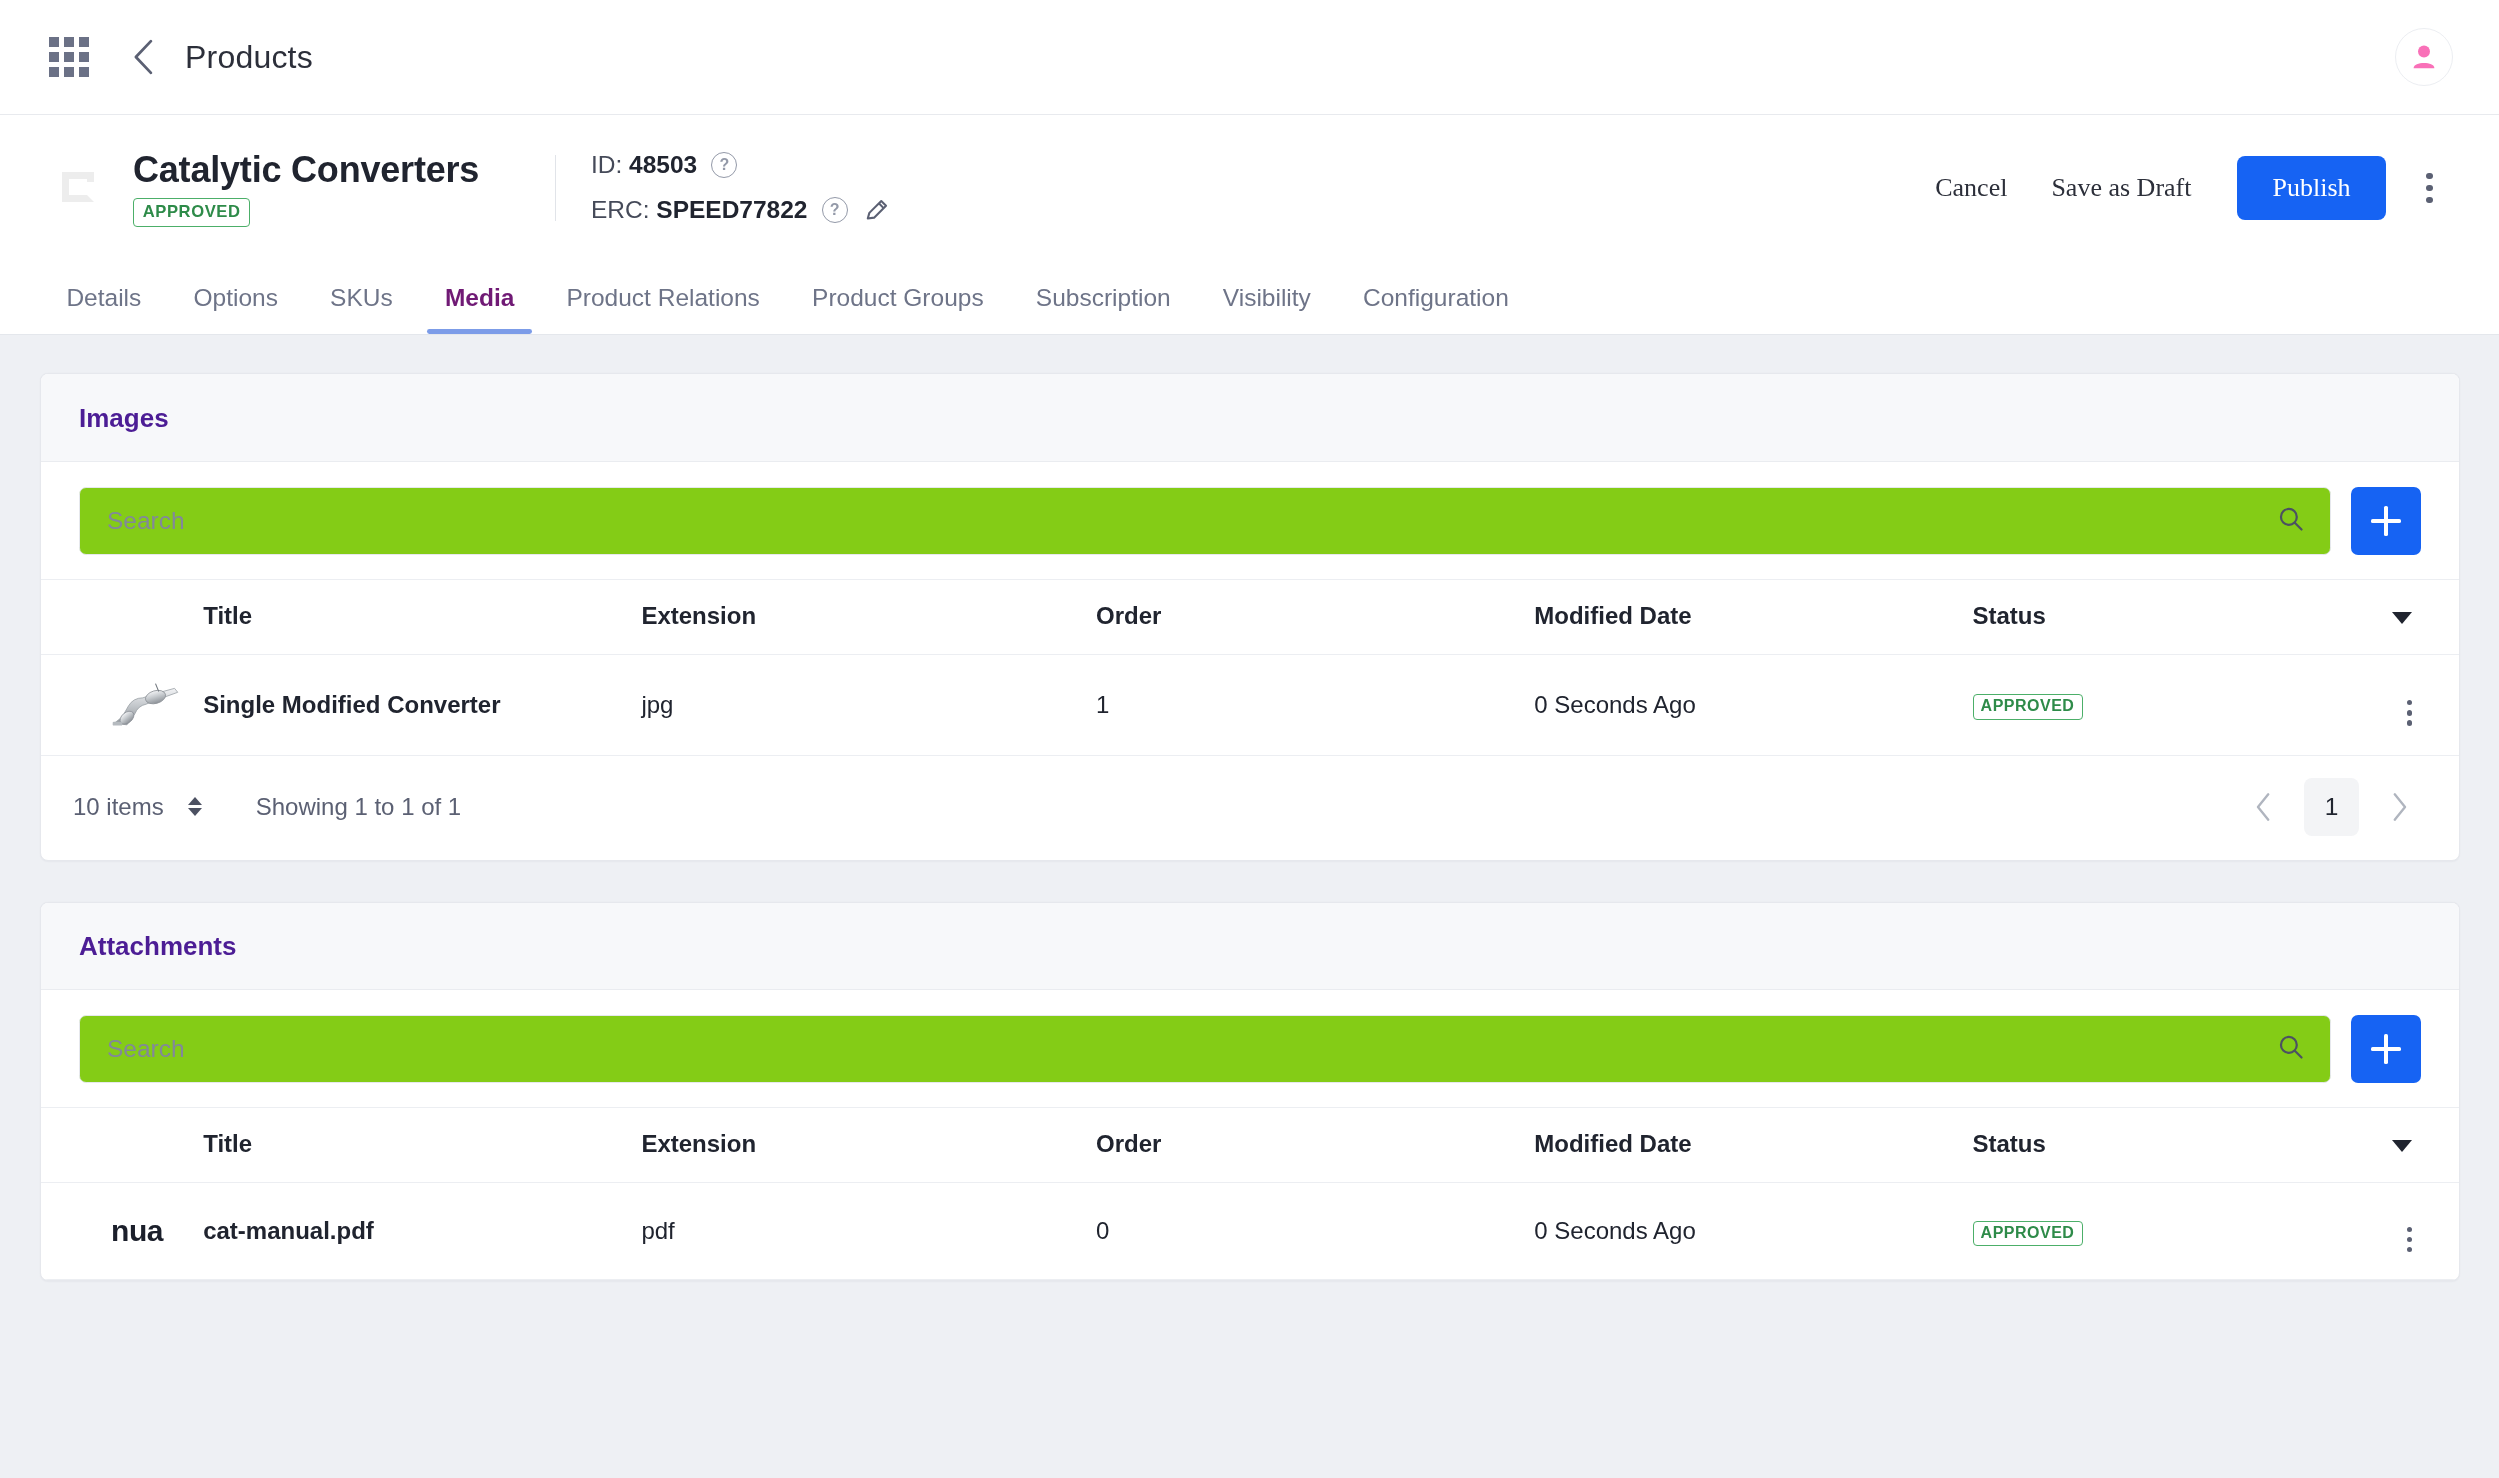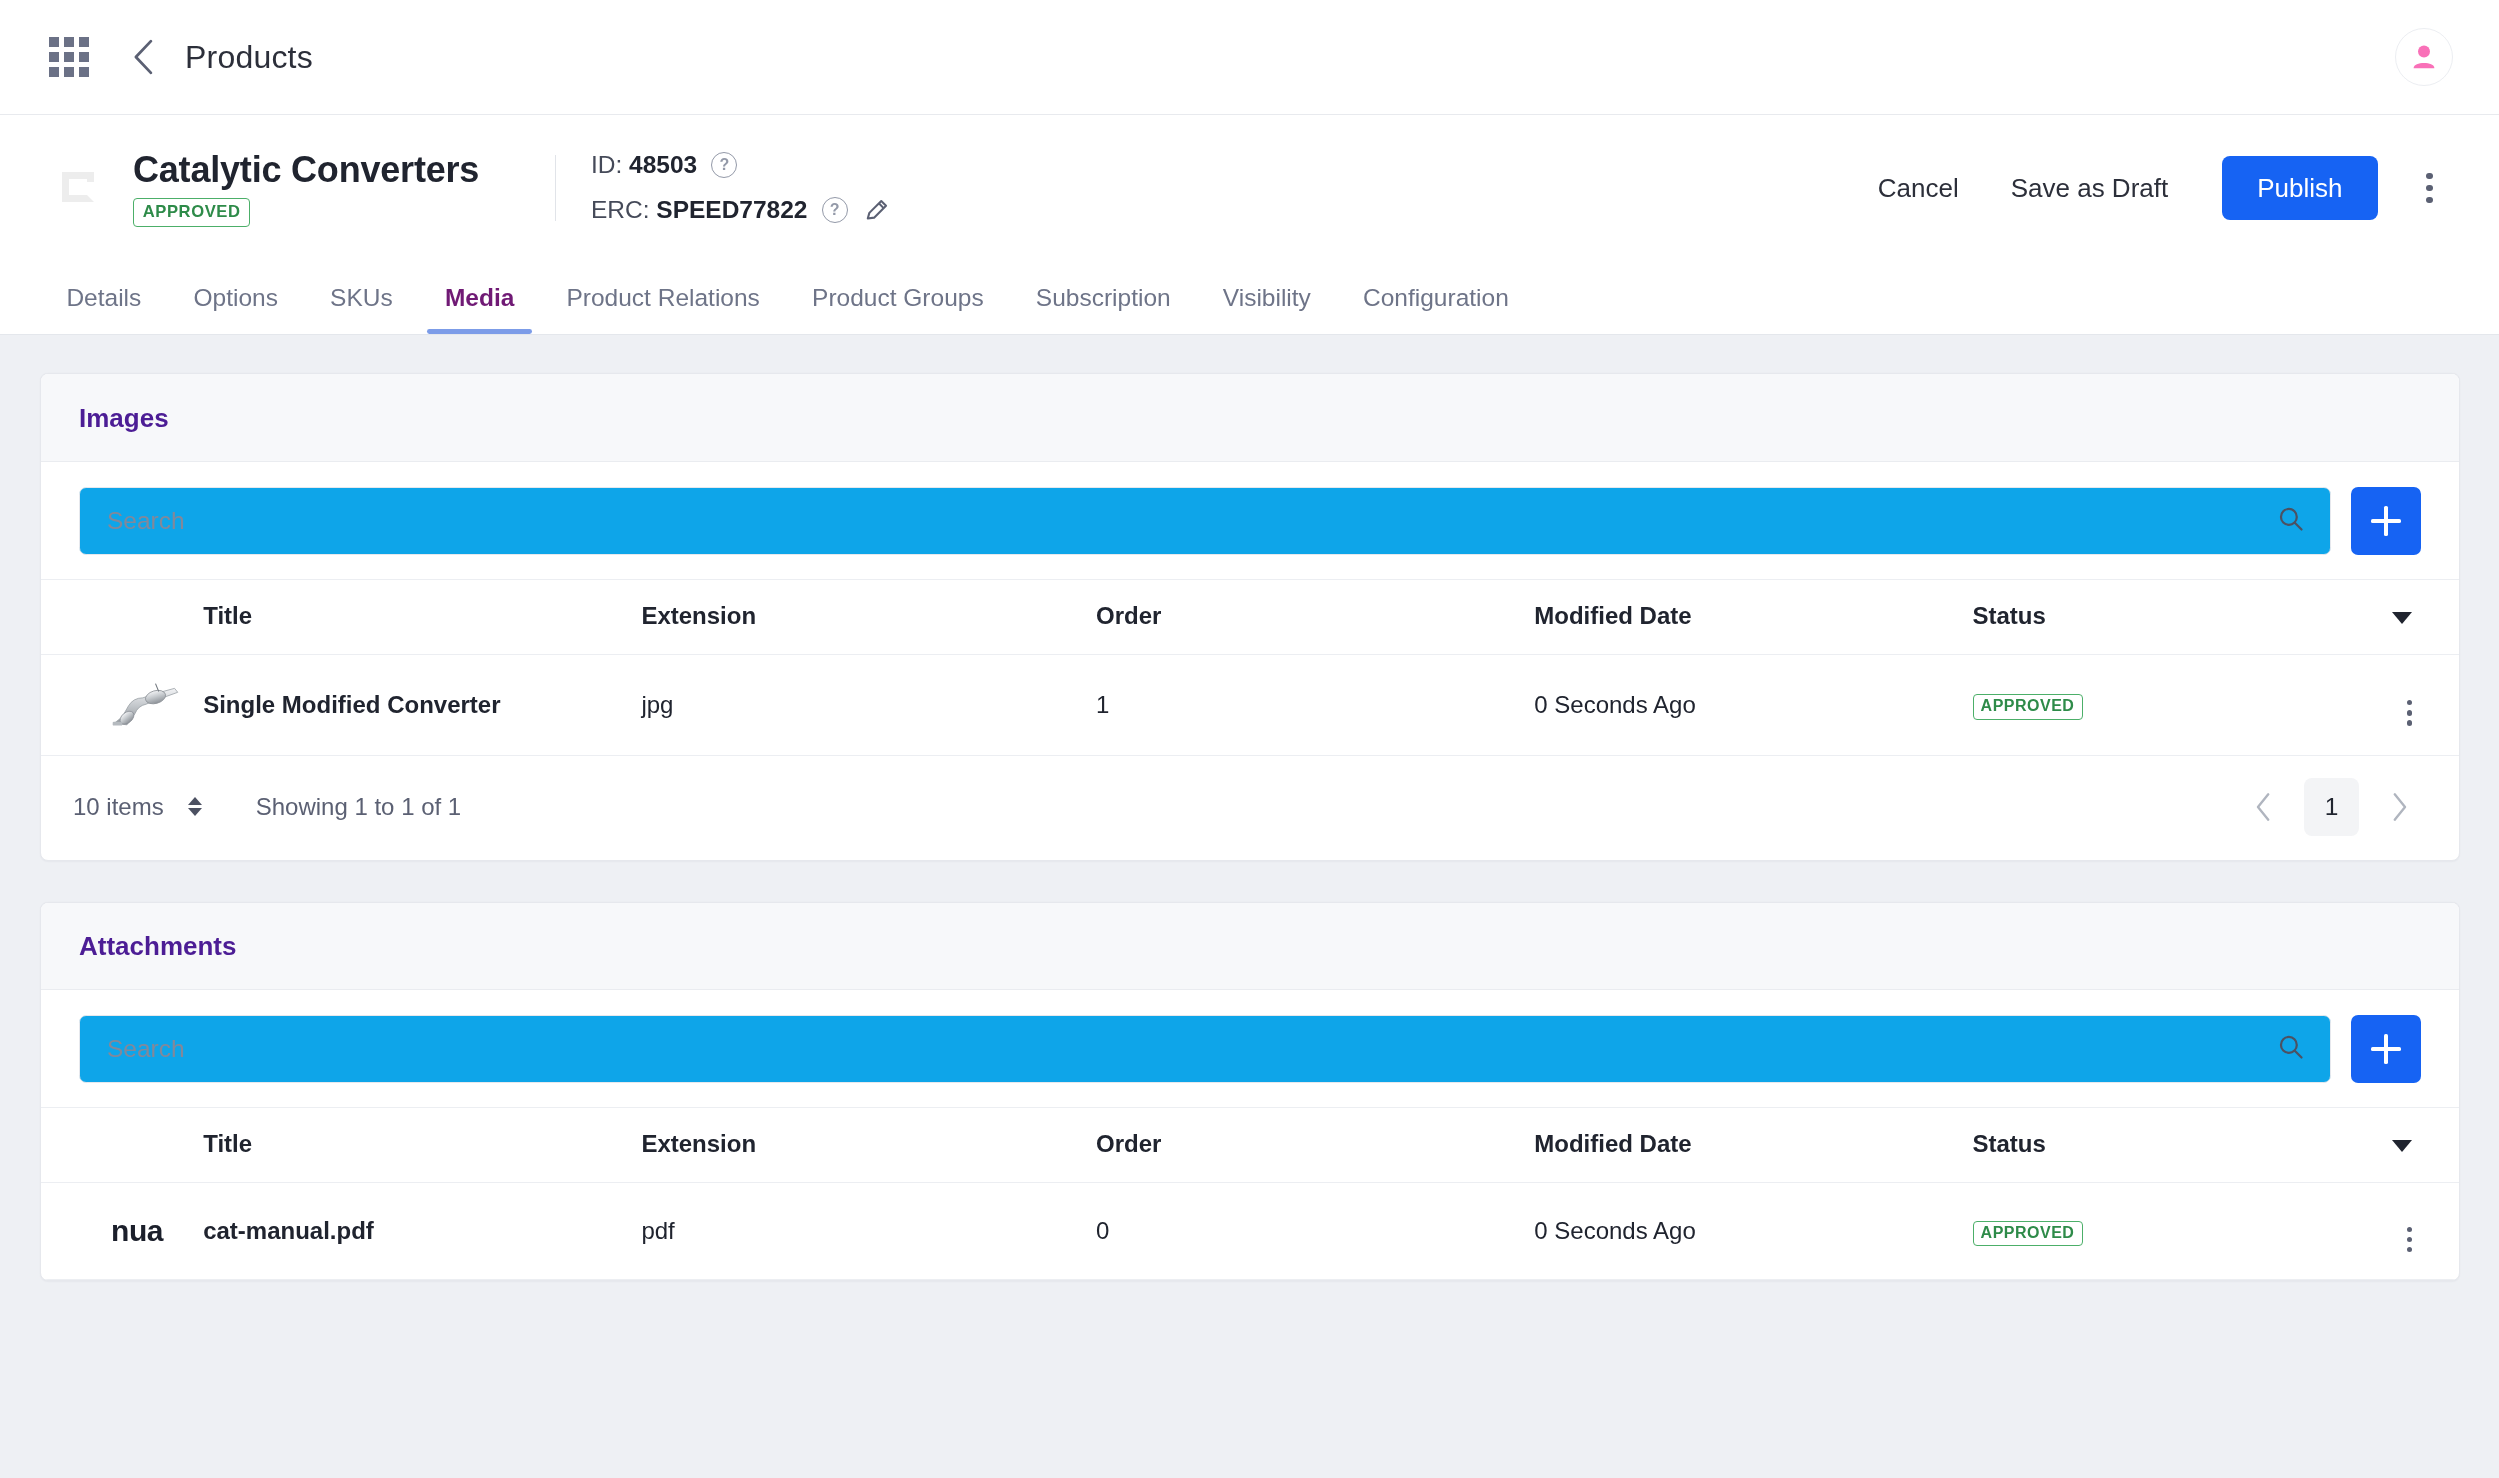--- a/index.html
+++ b/index.html
@@ -68,21 +68,21 @@
   .metarow .lbl { font-size: 24.5px; color: #454a59; font-weight: 400; }
   .metarow .lbl b { font-weight: 700; color: #20242f; }
   .qmark {
     width: 26px; height: 26px; border-radius: 50%;
     border: 1.7px solid #9399a8; color: #9399a8;
     font-size: 16px; font-weight: 700;
     display: flex; align-items: center; justify-content: center; cursor: pointer;
   }
   .pencil { width: 30px; height: 30px; cursor: pointer; display:flex; align-items:center; justify-content:center;}
 
-  .actions { margin-left: auto; display: flex; align-items: center; gap: 8px; }
+  .actions { margin-left: auto; display: flex; align-items: center; gap: 0; font-family: Liberation Serif, serif; }
   .btn-text {
     font-size: 26px; color: #2c2f3a; background: none; border: none;
     font-family: inherit; cursor: pointer; padding: 11px 22px;
   }
   .btn-primary {
     background: #1663f3; color: #fff; border: none; border-radius: 8px;
     font-size: 26px; font-family: inherit; cursor: pointer;
     padding: 16.6px 35px; margin-left: 24px;
   }
   .kebab { width: 47px; height: 47px; margin-left: 20.5px; display: flex;
@@ -114,21 +114,21 @@
     margin-bottom: 41px; overflow: hidden;
   }
   .card-head {
     background: #f7f8fa; border-bottom: 0.8px solid #eaecf0;
     padding: 28.5px 38px 27px;
   }
   .card-title { font-size: 26px; font-weight: 700; color: #4c1d95; }
 
   .searchrow { display: flex; align-items: center; gap: 20.5px; padding: 25px 38px 24px; }
   .searchbox {
-    flex: 1; height: 68px; background: #0ea5e9; border: 0.8px solid #e6e8ed;
+    flex: 1; height: 68px; background: #84cc16; border: 0.8px solid #e6e8ed;
     border-radius: 7.1px; display: flex; align-items: center;
     padding: 0 24px 0 27px;
   }
   .searchbox input {
     flex: 1; border: none; background: transparent; outline: none;
     font-family: inherit; font-size: 24.5px; color: #3b404f;
   }
   .searchbox input::placeholder { color: #82889a; }
   .addbtn {
     width: 70px; height: 68px; background: #1663f3; border: none; border-radius: 7.1px;

